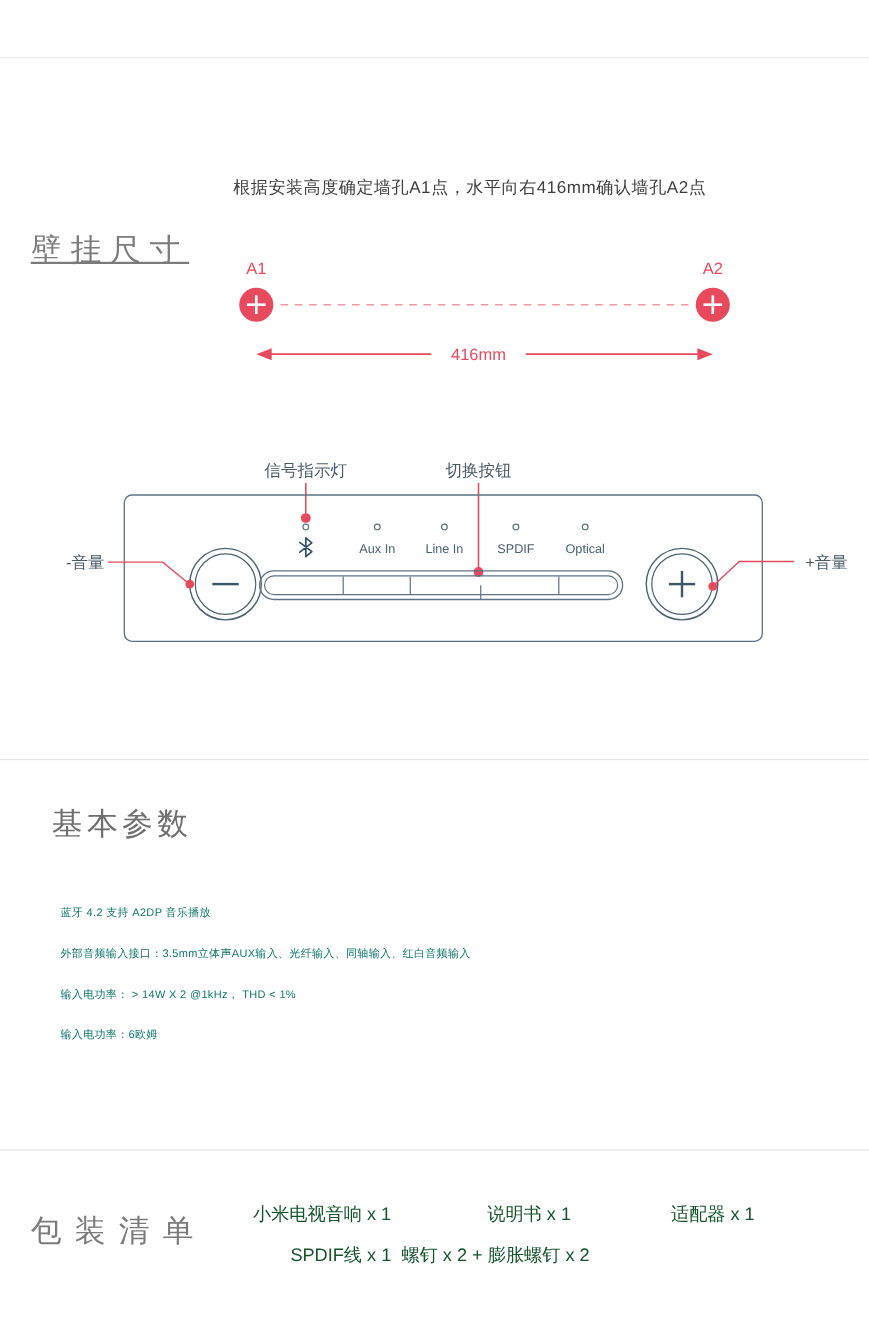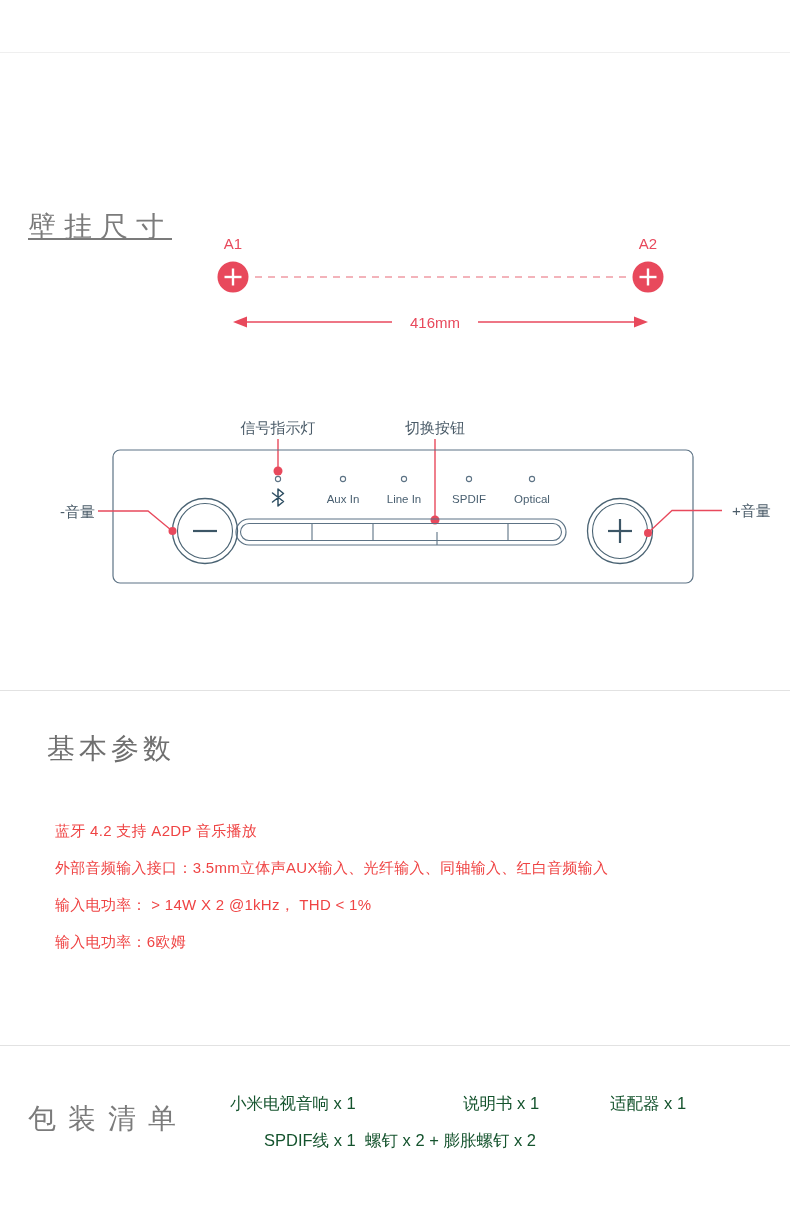--- a/index.html
+++ b/index.html
@@ -30,40 +30,41 @@
   .title-wallmount { left: 28px; top: 208px; letter-spacing: 8px; text-decoration: underline; }
   .title-specs   { left: 47px; top: 730px; letter-spacing: 4px; color: #6f6f6f; }
   .title-packing { left: 28px; top: 1100px; letter-spacing: 12px; }
 
   svg { position: absolute; left: 0; overflow: visible; }
   .svg-wall  { top: 225px; }
   .svg-panel { top: 405px; }
 
   .specs-list { position: absolute; left: 55px; top: 812px; }
   .spec-line {
-    height: 37px; line-height: 37px; font-size: 15px; color: #ef4444;
+    height: 37px; line-height: 37px; font-size: 10px; color: #0f766e;
     white-space: nowrap; letter-spacing: 0.3px;
   }
 
   .pack-item { position: absolute; font-size: 16.5px; color: #14532d; white-space: nowrap; }
   .pack-r1 { top: 1093px; }
   .pack-r2 { top: 1130px; }
   .pack-i1 { left: 230px; }
-  .pack-i2 { left: 443px; margin-left: 20px; }
+  .pack-i2 { left: 443px; }
   .pack-i3 { left: 610px; }
   .pack-i4 { left: 228px; margin-left: 36px; }
   .pack-i5 { left: 365px; }
 </style>
 </head>
 <body>
 
 <div class="page">
 
   <div class="top-divider"></div>
 
+  <div class="instruction">根据安装高度确定墙孔A1点，水平向右416mm确认墙孔A2点</div>
 
   <div class="section-title title-wallmount">壁挂尺寸</div>
 
   <svg class="svg-wall" width="790" height="130" viewBox="0 0 790 130">
 
     <text x="233" y="24" text-anchor="middle" font-size="15" fill="#e8495c">A1</text>
     <text x="648" y="24" text-anchor="middle" font-size="15" fill="#e8495c">A2</text>
 
     <line x1="255" y1="52" x2="629" y2="52" stroke="#ef9aa4" stroke-width="1.5" stroke-dasharray="7,6"></line>
 

